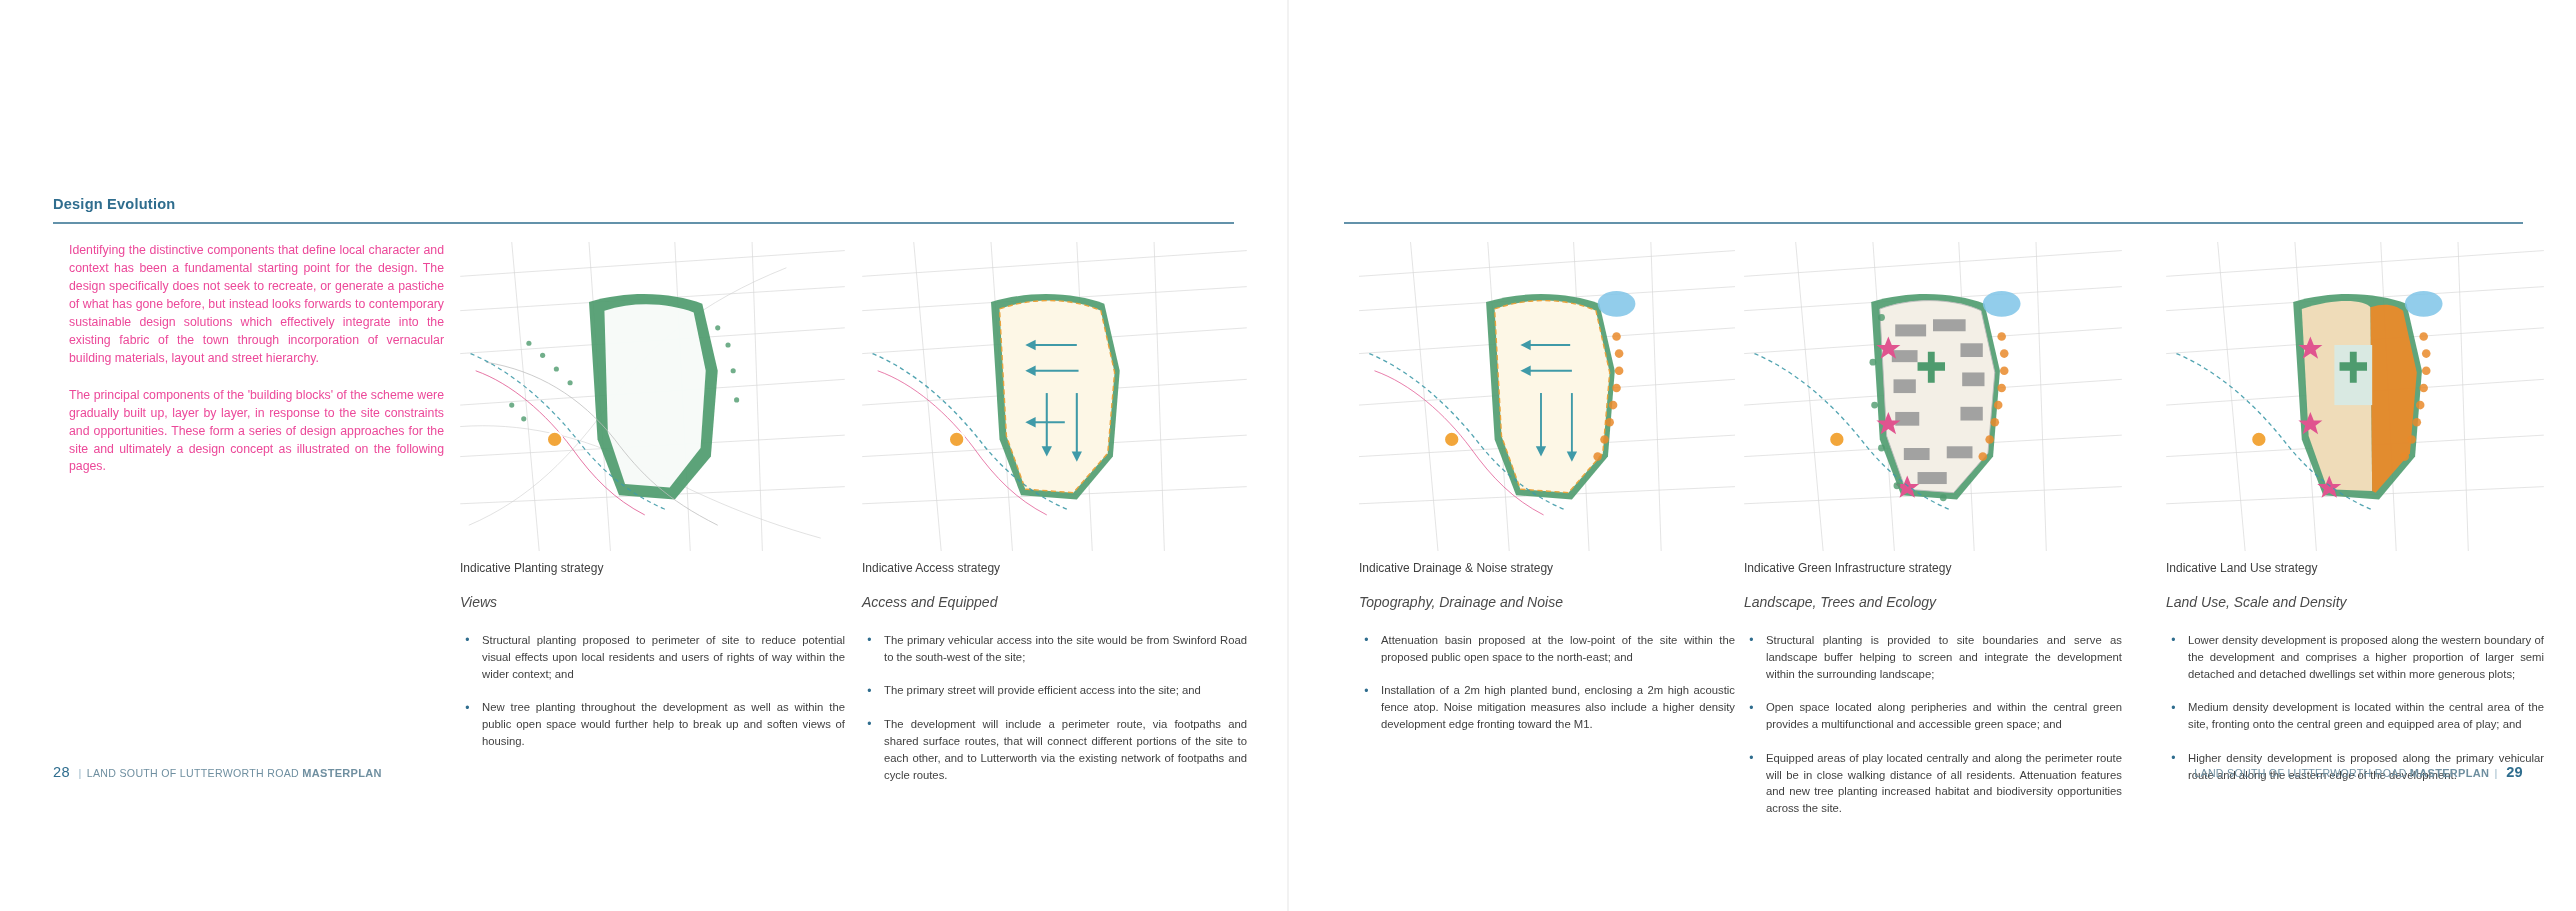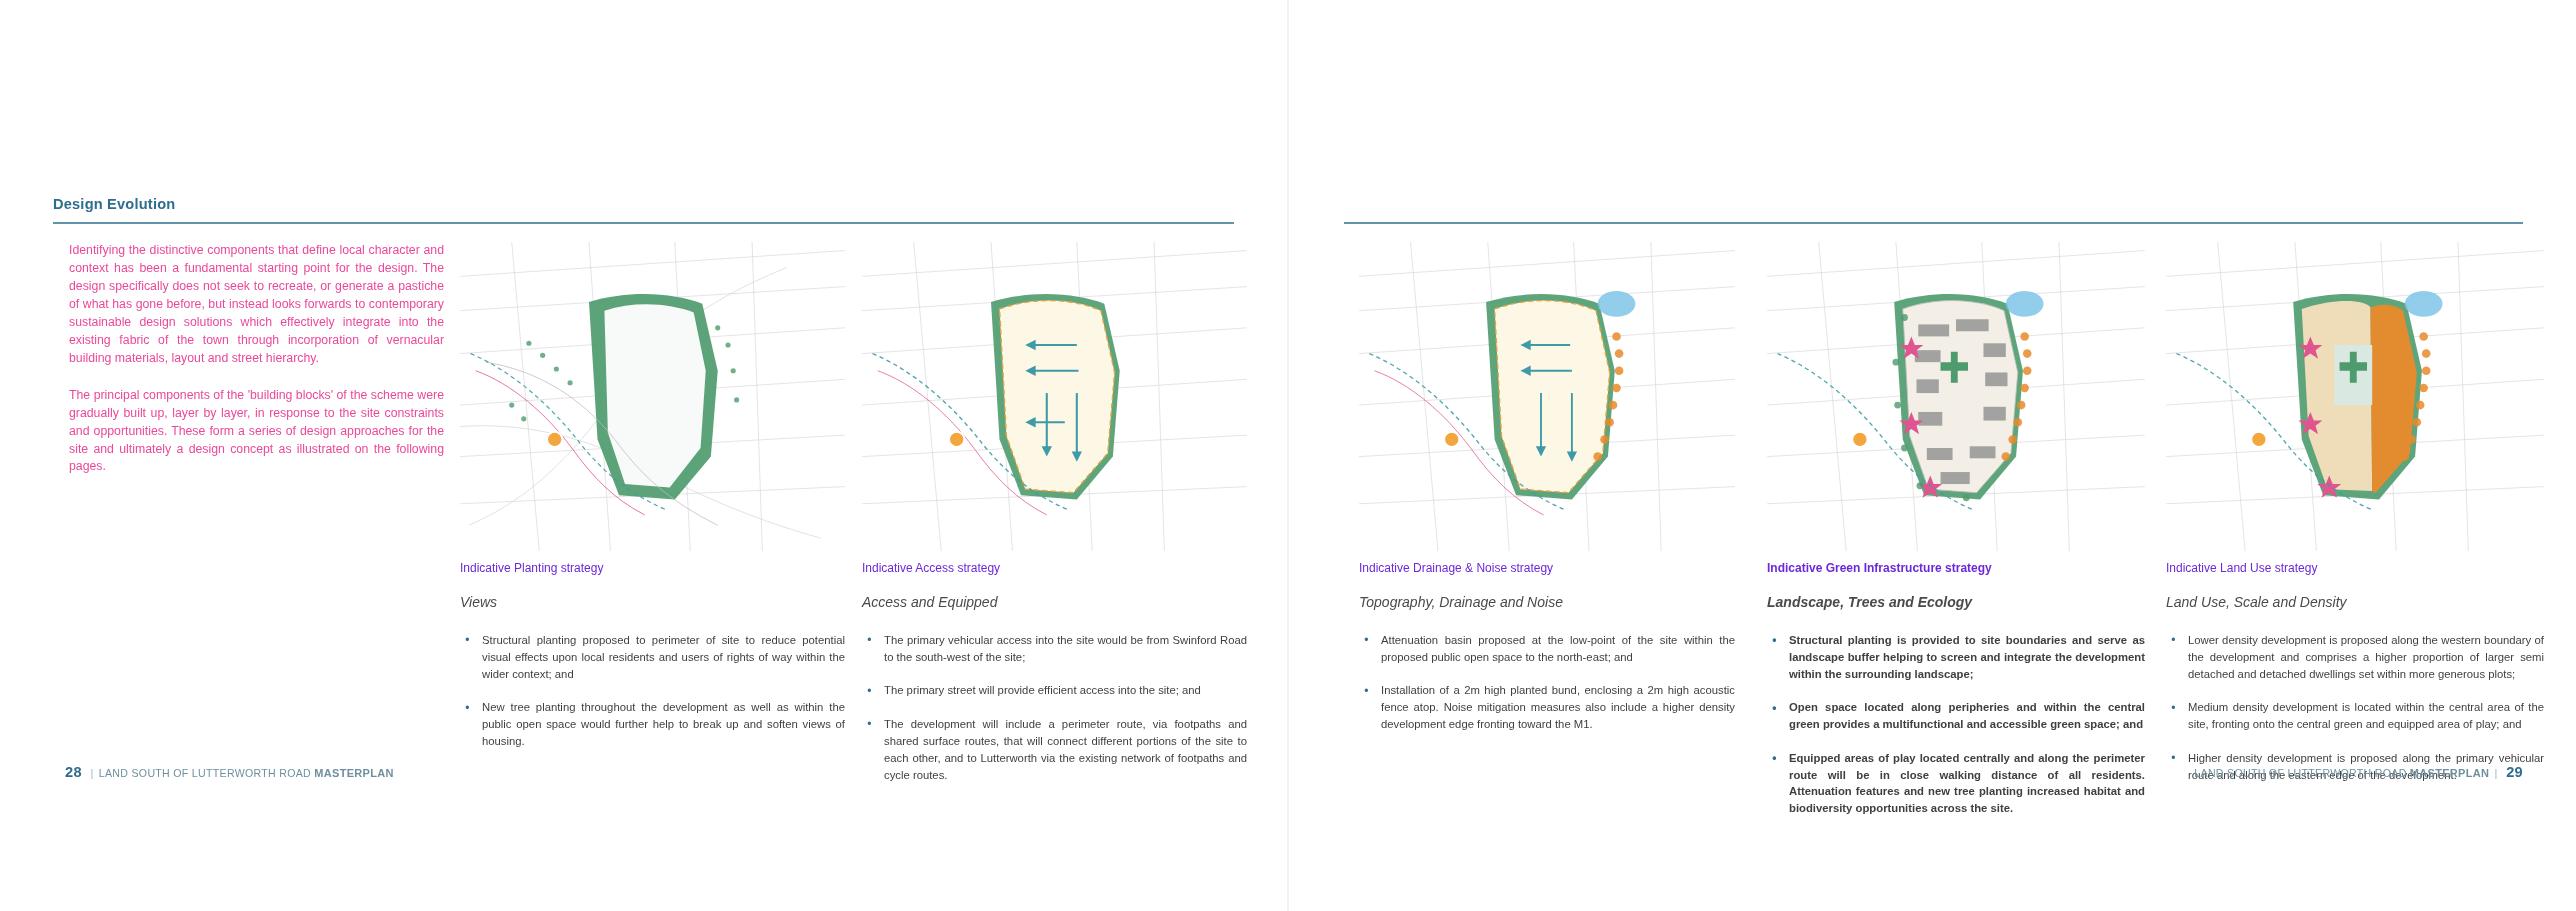--- a/index.html
+++ b/index.html
@@ -82,21 +82,21 @@
   .panel .map {
     width: 100%;
     height: 309px;
     position: relative;
     overflow: hidden;
     background: #ffffff;
   }
   .panel .cap {
     margin-top: 10.3px;
     font-size: 12px;
-    color: #6d28d9;
+    color: #404040;
   }
   .panel .sub {
     margin-top: 19px;
     font-size: 14px;
     font-style: italic;
     color: #4a4a4a;
   }
   ul.bullets {
     margin: 22px 0 0 0;
     padding: 0;
@@ -132,24 +132,23 @@
   .footer-left {
     position: absolute;
     left: 53px;
     bottom: 20.6px;
     font-size: 11px;
     color: #2f6d8e;
     letter-spacing: 0.3px;
   }
   .footer-left .pno {
     font-size: 14.6px;
-    font-weight: bold;
+    font-weight: normal;
     color: #2f6d8e;
     margin-right: 3.4px;
-    margin-left: 12px;
   }
   .footer-left .sep { color: #9ab8c8; margin: 0 5.2px; }
   .footer-left .doc { color: #6f8fa0; font-size: 10.6px; }
   .footer-left .strong { font-weight: bold; color: #6f8fa0; }
 
   .footer-right {
     position: absolute;
     right: 53px;
     bottom: 20.6px;
     font-size: 11px;
@@ -356,21 +355,21 @@
         </svg>
       </div>
       <div class="cap">Indicative Drainage &amp; Noise strategy</div>
       <div class="sub">Topography, Drainage and Noise</div>
       <ul class="bullets">
         <li>Attenuation basin proposed at the low-point of the site within the proposed public open space to the north-east; and</li>
         <li>Installation of a 2m high planted bund, enclosing a 2m high acoustic fence atop. Noise mitigation measures also include a higher density development edge fronting toward the M1.</li>
       </ul>
     </div>
 
-    <div class="panel" id="panel-green" style="left:479px; width:378px;font-weight:bold;">
+    <div class="panel" id="panel-green" style="left:456px; width:378px;">
       <div class="map">
         <svg viewBox="0 0 440 360" width="378" height="309">
           <rect x="0" y="0" width="440" height="360" fill="#ffffff"></rect>
           <g stroke="#d8d8d8" stroke-width="0.8" fill="none">
             <path d="M0 40 L440 10"></path>
               <path d="M0 80 L440 52"></path>
             <path d="M0 130 L440 100"></path>
               <path d="M0 190 L440 160"></path>
             <path d="M0 250 L440 225"></path>
               <path d="M0 305 L440 285"></path>

